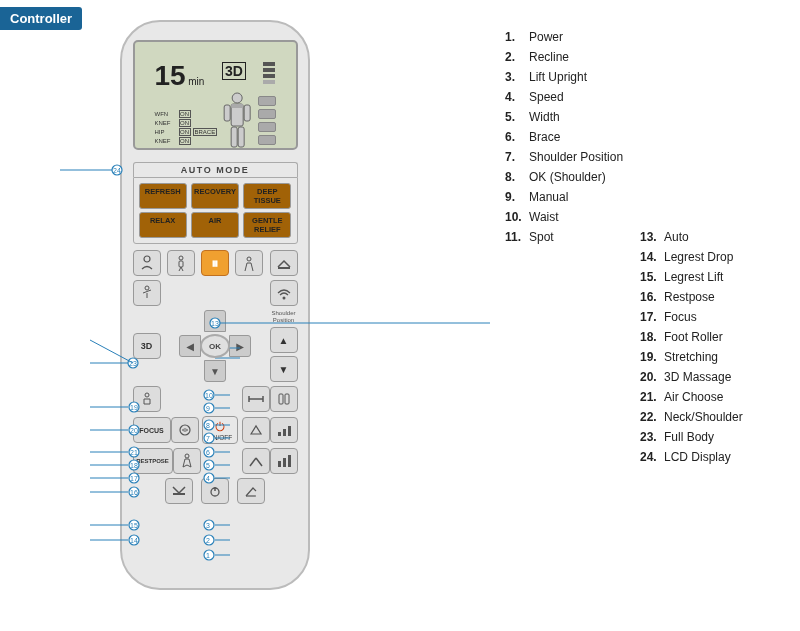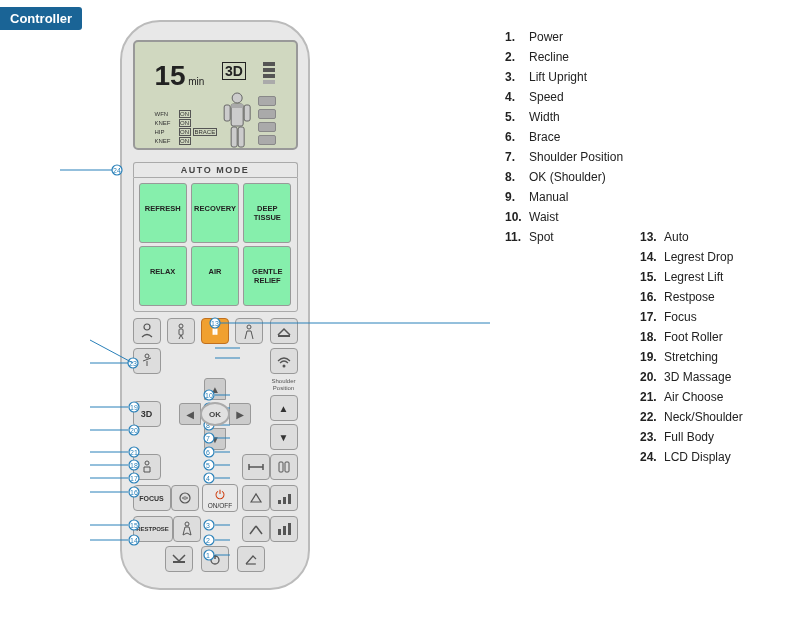--- a/index.html
+++ b/index.html
@@ -199,24 +199,24 @@
     .auto-mode-row {
       display: flex;
       gap: 4px;
       margin-bottom: 3px;
     }
 
     .auto-btn {
       flex: 1;
       font-size: 7.5px;
       font-weight: bold;
-      background: #86efac;
+      background: #a16207;
       border: 1px solid #999;
       border-radius: 3px;
-      padding: 20px 2px;
+      padding: 3px 2px;
       text-align: center;
       color: #222;
     }
 
     
     .controls-area {
       width: 165px;
       margin-top: 6px;
       display: flex;
       flex-direction: column;

